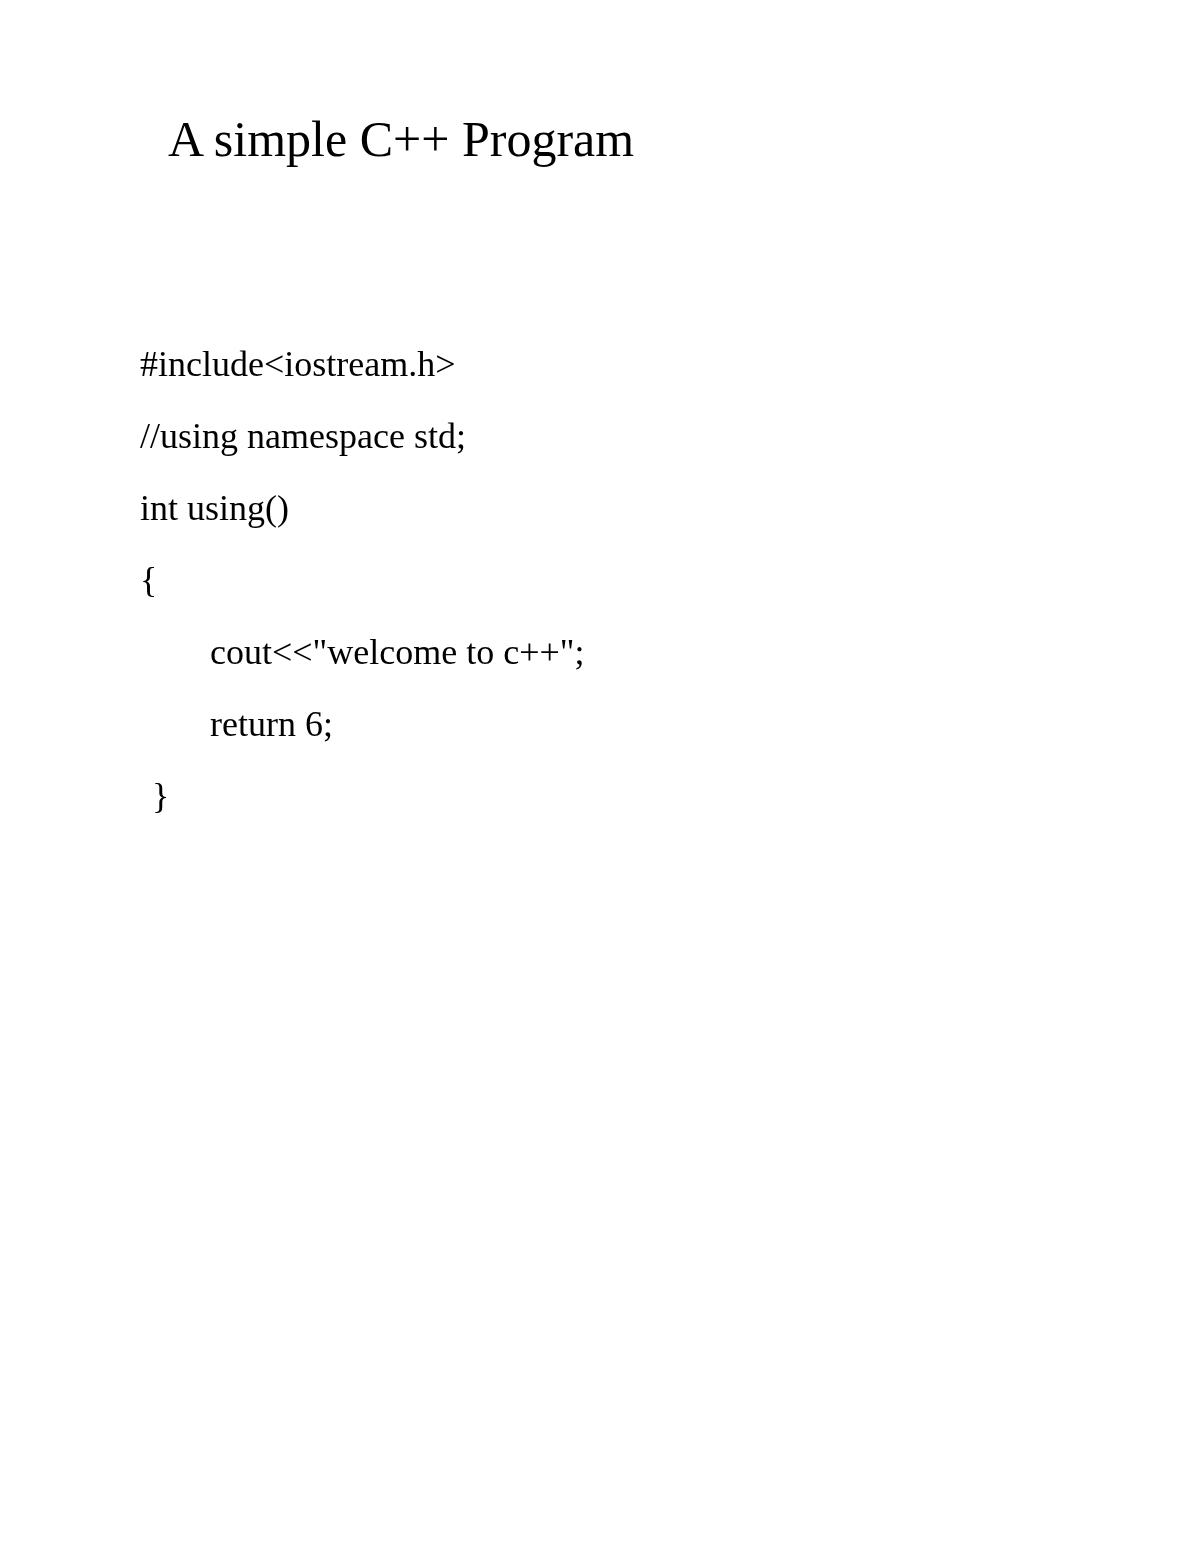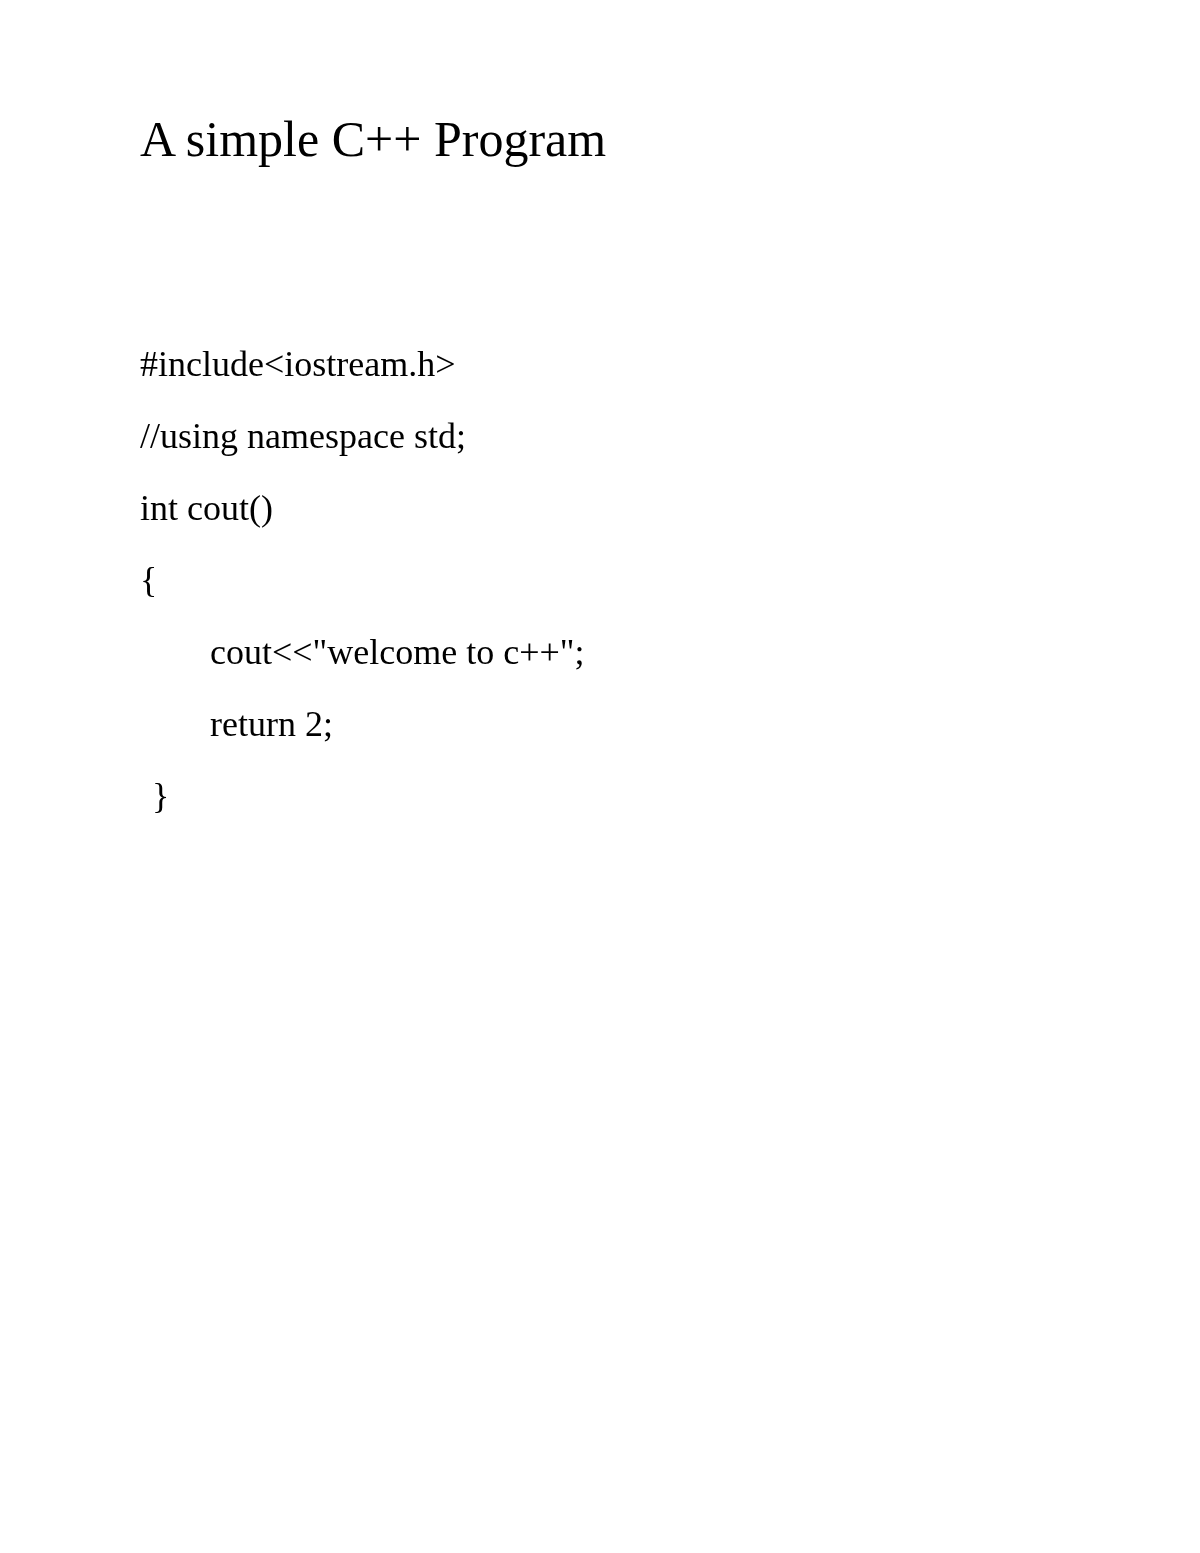--- a/index.html
+++ b/index.html
@@ -12,20 +12,21 @@
       height: 1553px;
       background: #ffffff;
       font-family: "Times New Roman", Times, serif;
       color: #000000;
       padding: 110px 140px;
     }
     .title {
       font-size: 50px;
       font-weight: normal;
       margin-bottom: 160px;
+      margin-left: 28px;
     }
     .code-block {
       font-size: 36px;
       line-height: 2.0;
     }
     .code-line {
       white-space: pre;
     }
     .indent {
       padding-left: 70px;
@@ -35,18 +36,18 @@
     }
   </style>
 </head>
 <body>
 
 <div class="title">A simple C++ Program</div>
 
 <div class="code-block">
   <div class="code-line">#include&lt;iostream.h&gt;</div>
   <div class="code-line">//using namespace std;</div>
-  <div class="code-line">int cout()</div>
+  <div class="code-line">int using()</div>
   <div class="code-line">{</div>
   <div class="code-line indent">cout&lt;&lt;"welcome to c++";</div>
-  <div class="code-line indent">return 2;</div>
+  <div class="code-line indent">return 6;</div>
   <div class="code-line brace-close">}</div>
 </div>
 
 </body></html>

